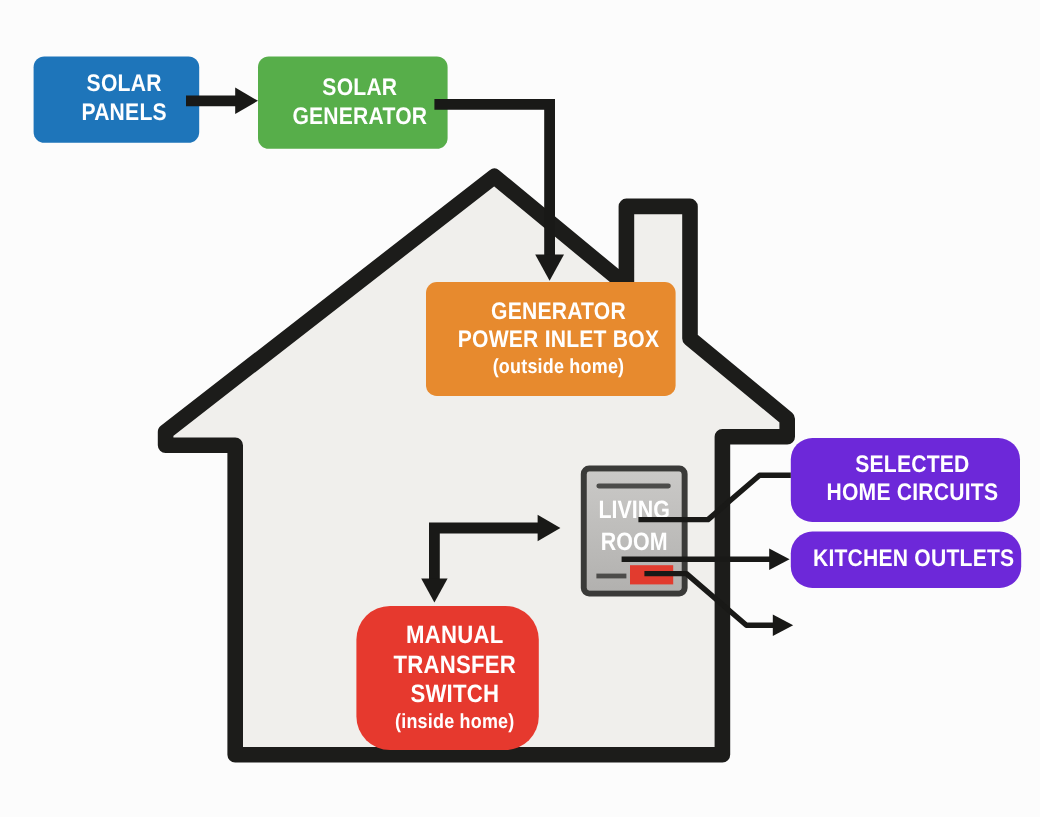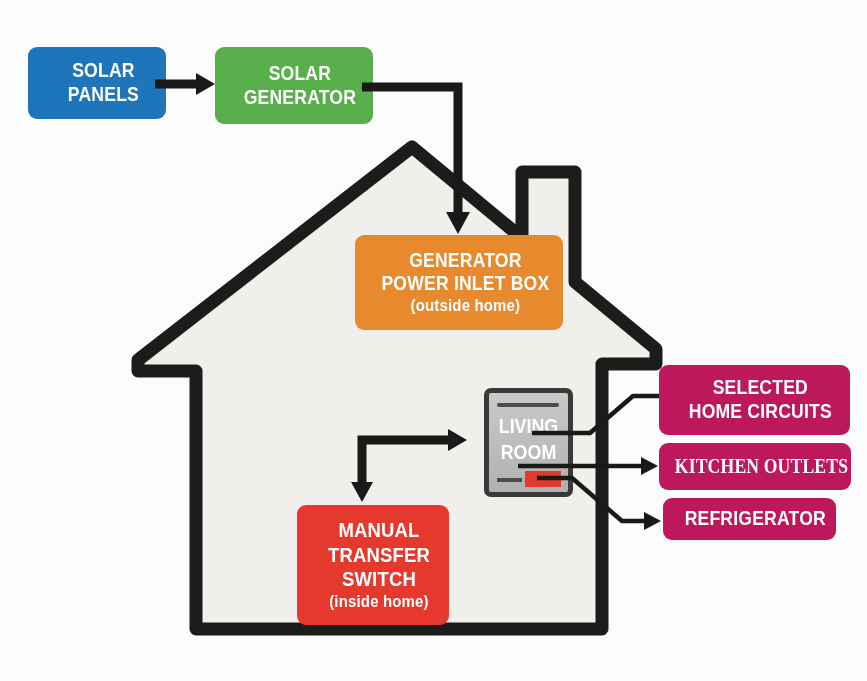--- a/index.html
+++ b/index.html
@@ -14,21 +14,21 @@
     border-radius:9px;color:#fff;text-align:center;
     font-weight:bold;
     padding-left:12px;
   }
   .label{transform:scaleX(0.88);line-height:1.18;letter-spacing:0.2px;}
   .label .ln{white-space:nowrap;}
   .blue{background:#1e75ba;}
   .green{background:#57ae4a;}
   .orange{background:#e78a2e;}
   .red{background:#e6392e;}
-  .purple{background:#be185d;}
+  .purple{background:#6d28d9;border-radius:18px;}
   .fs20 .ln{font-size:20px;}
   .fs21 .ln{font-size:21px;}
   .note{font-size:17px;font-weight:bold;white-space:nowrap;}
   
   .panel{
     position:absolute;left:468px;top:388px;width:89px;height:109px;
     background:linear-gradient(180deg,#cac9c7,#b2b1af);
     border:5px solid #3a3a38;border-radius:7px;box-sizing:border-box;margin-left:16px;
   }
   .panel .topbar{position:absolute;left:8px;top:10px;width:62px;height:4px;background:#4c4c4a;border-radius:2px;}
@@ -63,47 +63,42 @@
   </div>
 
   <div class="node orange fs20" style="left:355px;top:235px;width:196px;height:95px;">
     <div class="label">
       <div class="ln">GENERATOR</div>
       <div class="ln">POWER INLET BOX</div>
       <div class="note">(outside home)</div>
     </div>
   </div>
 
-  <div class="node red fs21" style="left:297px;top:505px;width:140px;height:120px;">
+  <div class="node red fs21" style="left:297px;top:505px;width:140px;height:120px;border-radius:28px;">
     <div class="label">
       <div class="ln">MANUAL</div>
       <div class="ln">TRANSFER</div>
       <div class="ln">SWITCH</div>
       <div class="note">(inside home)</div>
     </div>
   </div>
 
   <div class="node purple fs20" style="left:659px;top:365px;width:179px;height:70px;">
     <div class="label">
       <div class="ln">SELECTED</div>
       <div class="ln">HOME CIRCUITS</div>
     </div>
   </div>
 
-  <div class="node purple fs20" style="left:659px;top:443px;width:180px;height:47px;font-family:Liberation Serif, serif;">
+  <div class="node purple fs20" style="left:659px;top:443px;width:180px;height:47px;">
     <div class="label">
       <div class="ln">KITCHEN OUTLETS</div>
     </div>
   </div>
 
-  <div class="node purple fs20" style="left:663px;top:498px;width:161px;height:42px;">
-    <div class="label">
-      <div class="ln">REFRIGERATOR</div>
-    </div>
-  </div>
 
   <div class="panel">
     <div class="topbar"></div>
     <div class="ptext">
       <div>LIVING</div>
       <div>ROOM</div>
     </div>
     <div class="dash"></div>
     <div class="breaker"></div>
   </div>

